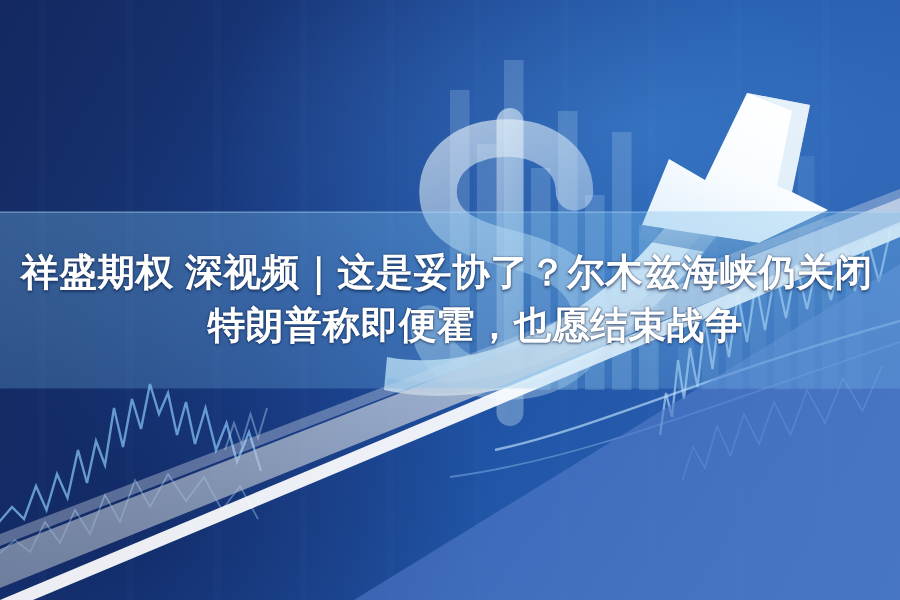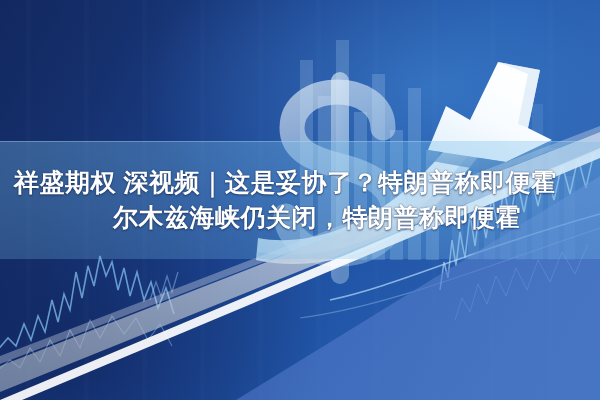--- a/index.html
+++ b/index.html
@@ -259,17 +259,17 @@
     <polygon points="0,400 22,400 600,158 600,148" fill="#ffffff" opacity="0.92"></polygon>
 
     <polygon points="0,392 0,366 600,132 600,150" fill="url(#beamSoft)" opacity="0.78"></polygon>
 
     <polygon points="0,364 0,356 600,126 600,132" fill="#dfe6ef" opacity="0.35"></polygon>
   </svg>
 
   <div class="title-band"></div>
 
   <div class="headline">
-    <div class="line line-1">祥盛期权 深视频｜这是妥协了？特朗普称即便霍</div>
-    <div class="line line-2">尔木兹海峡仍关闭，特朗普称即便霍</div>
+    <div class="line line-1">祥盛期权 深视频｜这是妥协了？尔木兹海峡仍关闭</div>
+    <div class="line line-2">特朗普称即便霍，也愿结束战争</div>
   </div>
 
 </div>
 
 </body></html>

